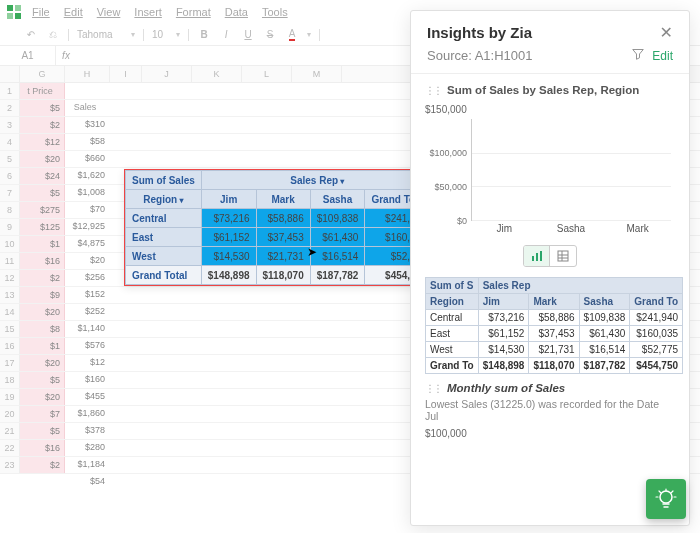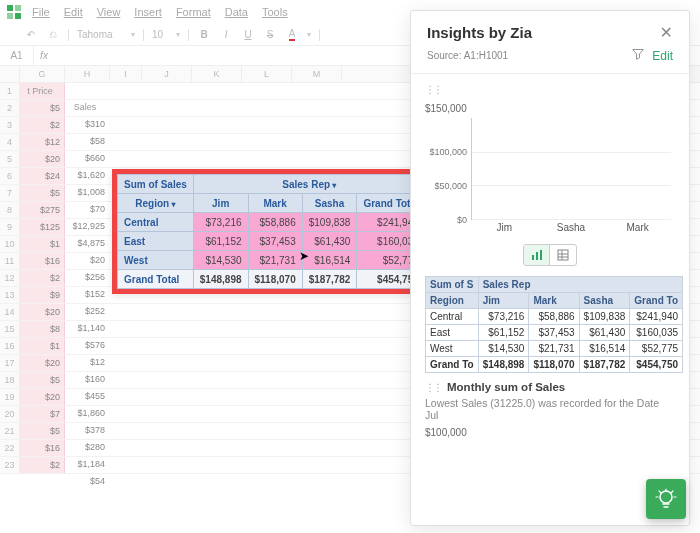--- a/index.html
+++ b/index.html
@@ -14,21 +14,21 @@
   
   .toolbar { height: 22px; display: flex; align-items: center; padding: 0 24px; font-size: 10px; color: #bbb; gap: 8px; border-bottom: 1px solid #eee; }
   .toolbar .sep { width: 1px; height: 12px; background: #e0e0e0; }
   .toolbar .font { min-width: 46px; }
   .toolbar .size { min-width: 16px; }
   .toolbar .ico { display: inline-flex; align-items: center; justify-content: center; width: 14px; }
   .toolbar .arrow { font-size: 8px; color: #ccc; }
 
   
   .formula-row { height: 20px; display: flex; align-items: center; font-size: 10px; color: #aaa; border-bottom: 1px solid #eee; }
-  .formula-row .cellref { width: 34px; text-align: center; border-right: 1px solid #eee; height: 100%; display:flex; align-items:center; justify-content:center; }
+  .formula-row .cellref { width: 56px; text-align: center; border-right: 1px solid #eee; height: 100%; display:flex; align-items:center; justify-content:center; }
   .formula-row .fx { width: 20px; text-align: center; font-style: italic; }
 
   
   .grid-area { position: relative; height: calc(533px - 66px); }
   .colhdr { display: flex; font-size: 9px; color: #bbb; background: #fafafa; border-bottom: 1px solid #eee; }
   .colhdr div { height: 16px; display:flex; align-items:center; justify-content:center; border-right: 1px solid #eee; }
   .colhdr .rownum-spacer { width: 20px; }
   .colhdr .g { flex: 0 0 45px; }
   .colhdr .h { flex: 0 0 45px; }
   .colhdr .i { flex: 0 0 32px; }
@@ -38,39 +38,39 @@
   .colhdr .m { flex: 0 0 50px; }
 
   .rows { }
   .row { display: flex; font-size: 9px; color: #888; border-bottom: 1px solid #f2f2f2; height: 17px; }
   .row .rn { width: 20px; text-align: center; color: #bbb; background: #fafafa; border-right: 1px solid #eee; display:flex; align-items:center; justify-content:center; }
   .row .g { flex: 0 0 45px; text-align: right; padding-right: 4px; display:flex; align-items:center; justify-content:flex-end; background: #fbe6ea; border-right: 1px solid #f5d0d6; }
   .row .h { flex: 0 0 45px; text-align: right; padding-right: 4px; display:flex; align-items:center; justify-content:flex-end; background: #4c1d95; border-right: 1px solid #f5d0d6; margin-top: 24px; }
   .row.hdr .g, .row.hdr .h { font-weight: 400; color:#999; justify-content:center; }
 
   
-  .pivot-float { position: absolute; left: 112px; top: 103px; border: 5px solid #ef4444; font-size: 10px; background: #f9a8d4; box-shadow: 0 2px 8px rgba(0,0,0,0.1); }
+  .pivot-float { position: absolute; left: 124px; top: 103px; border: 1px solid #ef4444; font-size: 10px; background: #0ea5e9; box-shadow: 0 2px 8px rgba(0,0,0,0.1); }
   .pivot-float table { border-collapse: collapse; }
   .pivot-float th, .pivot-float td { border: 1px solid #b5c4d8; padding: 2px 6px; height: 19px; }
   .pivot-float .tophdr th { background: #d8e2ef; color: #2a5a9c; font-size: 10px; }
   .pivot-float .colhdr2 th { background: #d8e2ef; color: #2a5a9c; text-align: center; }
   .pivot-float .regcell { background: #d8e2ef; color: #2a5a9c; font-weight: bold; text-align: left; }
   .pivot-float td.num { text-align: right; color: #444; }
   .pivot-float .gt td, .pivot-float .gt th { font-weight: bold; background: #f0f3f8; }
   .pivot-float .drop::after { content: " ▾"; font-size: 8px; color: #2a5a9c; }
   .cursor-arrow { position: absolute; font-size: 12px; color: #000; pointer-events: none; }
 
   
   .insights { position: absolute; right: 10px; top: 10px; width: 280px; height: 516px; background: #fff; border: 1px solid #e0e0e0; border-radius: 3px; box-shadow: 0 4px 20px rgba(0,0,0,0.1); display: flex; flex-direction: column; overflow: hidden; }
   .ins-head { padding: 12px 16px 10px; border-bottom: 1px solid #eee; }
   .ins-head .titlerow { display:flex; justify-content: space-between; align-items: center; }
   .ins-head .title { font-size: 15px; font-weight: 600; color: #333; }
   .ins-head .close { font-size: 16px; color: #888; cursor: pointer; }
   .ins-head .srcrow { display:flex; justify-content: space-between; align-items: center; margin-top: 6px; }
-  .ins-head .src { font-size: 10px; color: #888; }
+  .ins-head .src { font-size: 13px; color: #888; }
   .ins-head .right { display:flex; align-items:center; gap:8px; }
   .ins-head .filter { font-size: 12px; color: #888; }
   .ins-head .edit { font-size: 12px; color: #2aa66a; font-weight: 500; cursor: pointer; }
 
   .ins-body { flex: 1; overflow: hidden; padding: 10px 14px; font-size: 11px; }
   .ins-sub { display:flex; align-items:center; gap:6px; margin-bottom: 8px; color:#555; }
   .drag-icon { color:#aaa; cursor:grab; letter-spacing: -2px; font-size: 10px; }
   .ins-sub .lbl { font-weight: 600; font-size: 11.5px; }
 
   .yaxis-top { font-size: 10px; color: #666; margin-bottom: 4px; }
@@ -91,21 +91,21 @@
   .toggle-group .btn { width: 26px; height: 20px; display:flex; align-items:center; justify-content:center; font-size:11px; color:#555; cursor:pointer; }
   .toggle-group .btn.active { background:#eaf7ef; border-right:1px solid #ccc; color:#2aa66a; }
 
   .pivot-mini { width: 100%; border-collapse: collapse; font-size: 10px; margin-bottom: 4px; }
   .pivot-mini th, .pivot-mini td { border: 1px solid #c8d2df; padding: 2px 4px; white-space: nowrap; overflow:hidden; text-overflow:ellipsis; }
   .pivot-mini th { background:#dbe3ee; color:#3a5a88; font-weight:bold; text-align:left; }
   .pivot-mini td.num { text-align: right; }
   .pivot-mini .gt td, .pivot-mini .gt th { font-weight:bold; }
 
   .ins-sub2 { display:flex; align-items:center; gap:6px; margin-top: 8px; margin-bottom: 4px; }
-  .ins-sub2 .lbl { font-weight:600; font-size: 11.5px; color:#444; }
+  .ins-sub2 .lbl { font-weight:600; font-size: 11.5px; color:#444;font-style:italic; }
   .ins-note { font-size: 10.5px; color:#888; margin-bottom: 6px; }
   .ins-ytop2 { font-size: 10px; color:#666; }
 
   
   .zia-btn { position: absolute; right: 14px; bottom: 14px; width: 40px; height: 40px; background: #3aab5b; border-radius: 4px; display:flex; align-items:center; justify-content:center; box-shadow: 0 3px 8px rgba(0,0,0,0.25); cursor:pointer; }
   .zia-btn svg { width: 24px; height: 24px; }
 </style>
 </head>
 <body>
 
@@ -352,20 +352,21 @@
               <path d="M1 2h14l-5 6v5l-4 2v-7L1 2z" fill="none" stroke="#888" stroke-width="1.2"></path>
             </svg>
         </span>
         <span class="edit">Edit</span>
       </div>
     </div>
   </div>
   <div class="ins-body">
     <div class="ins-sub">
       <span class="drag-icon">⋮⋮</span>
+      <span class="lbl">Sum of Sales by Sales Rep, Region</span>
     </div>
     <div class="yaxis-top">$150,000</div>
     <div class="chart-wrap">
       <div class="chart">
         <div class="ylbls" id="ylbls">
             <div style="top: 100%;">$0</div>
             <div style="top: 66.6667%;">$50,000</div>
             <div style="top: 33.3333%;">$100,000</div>
           </div>
         <div class="plot" id="plot">

